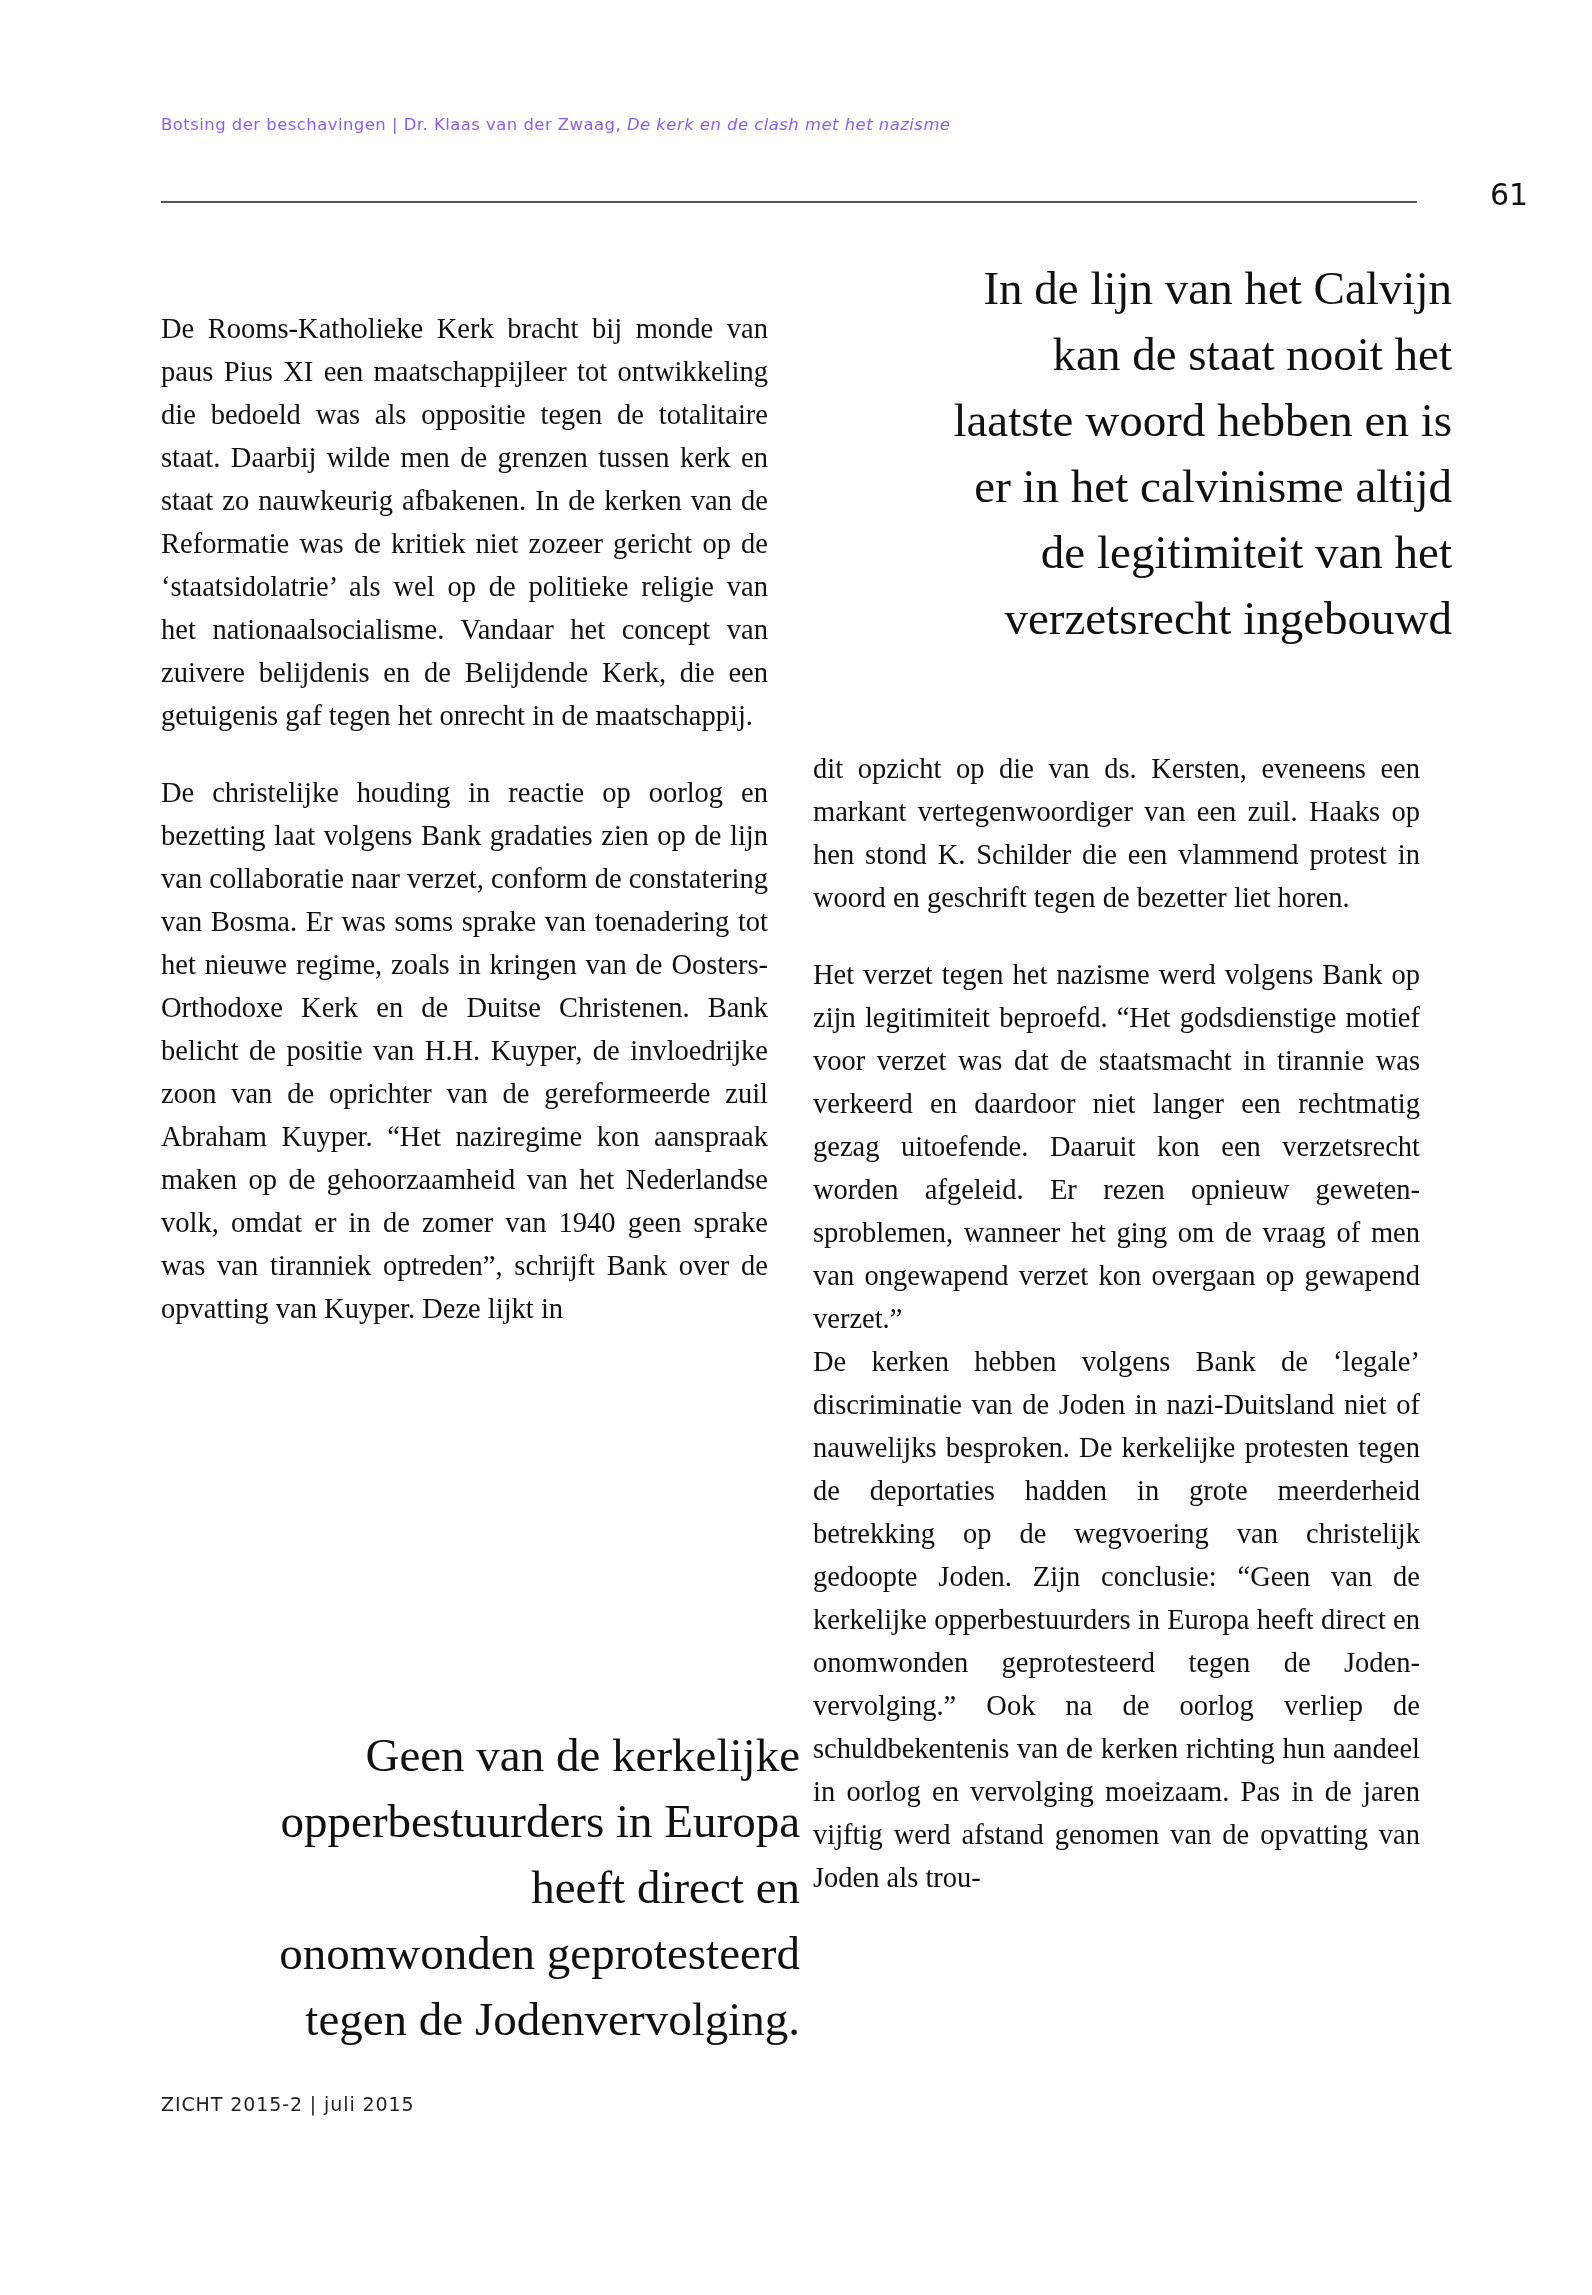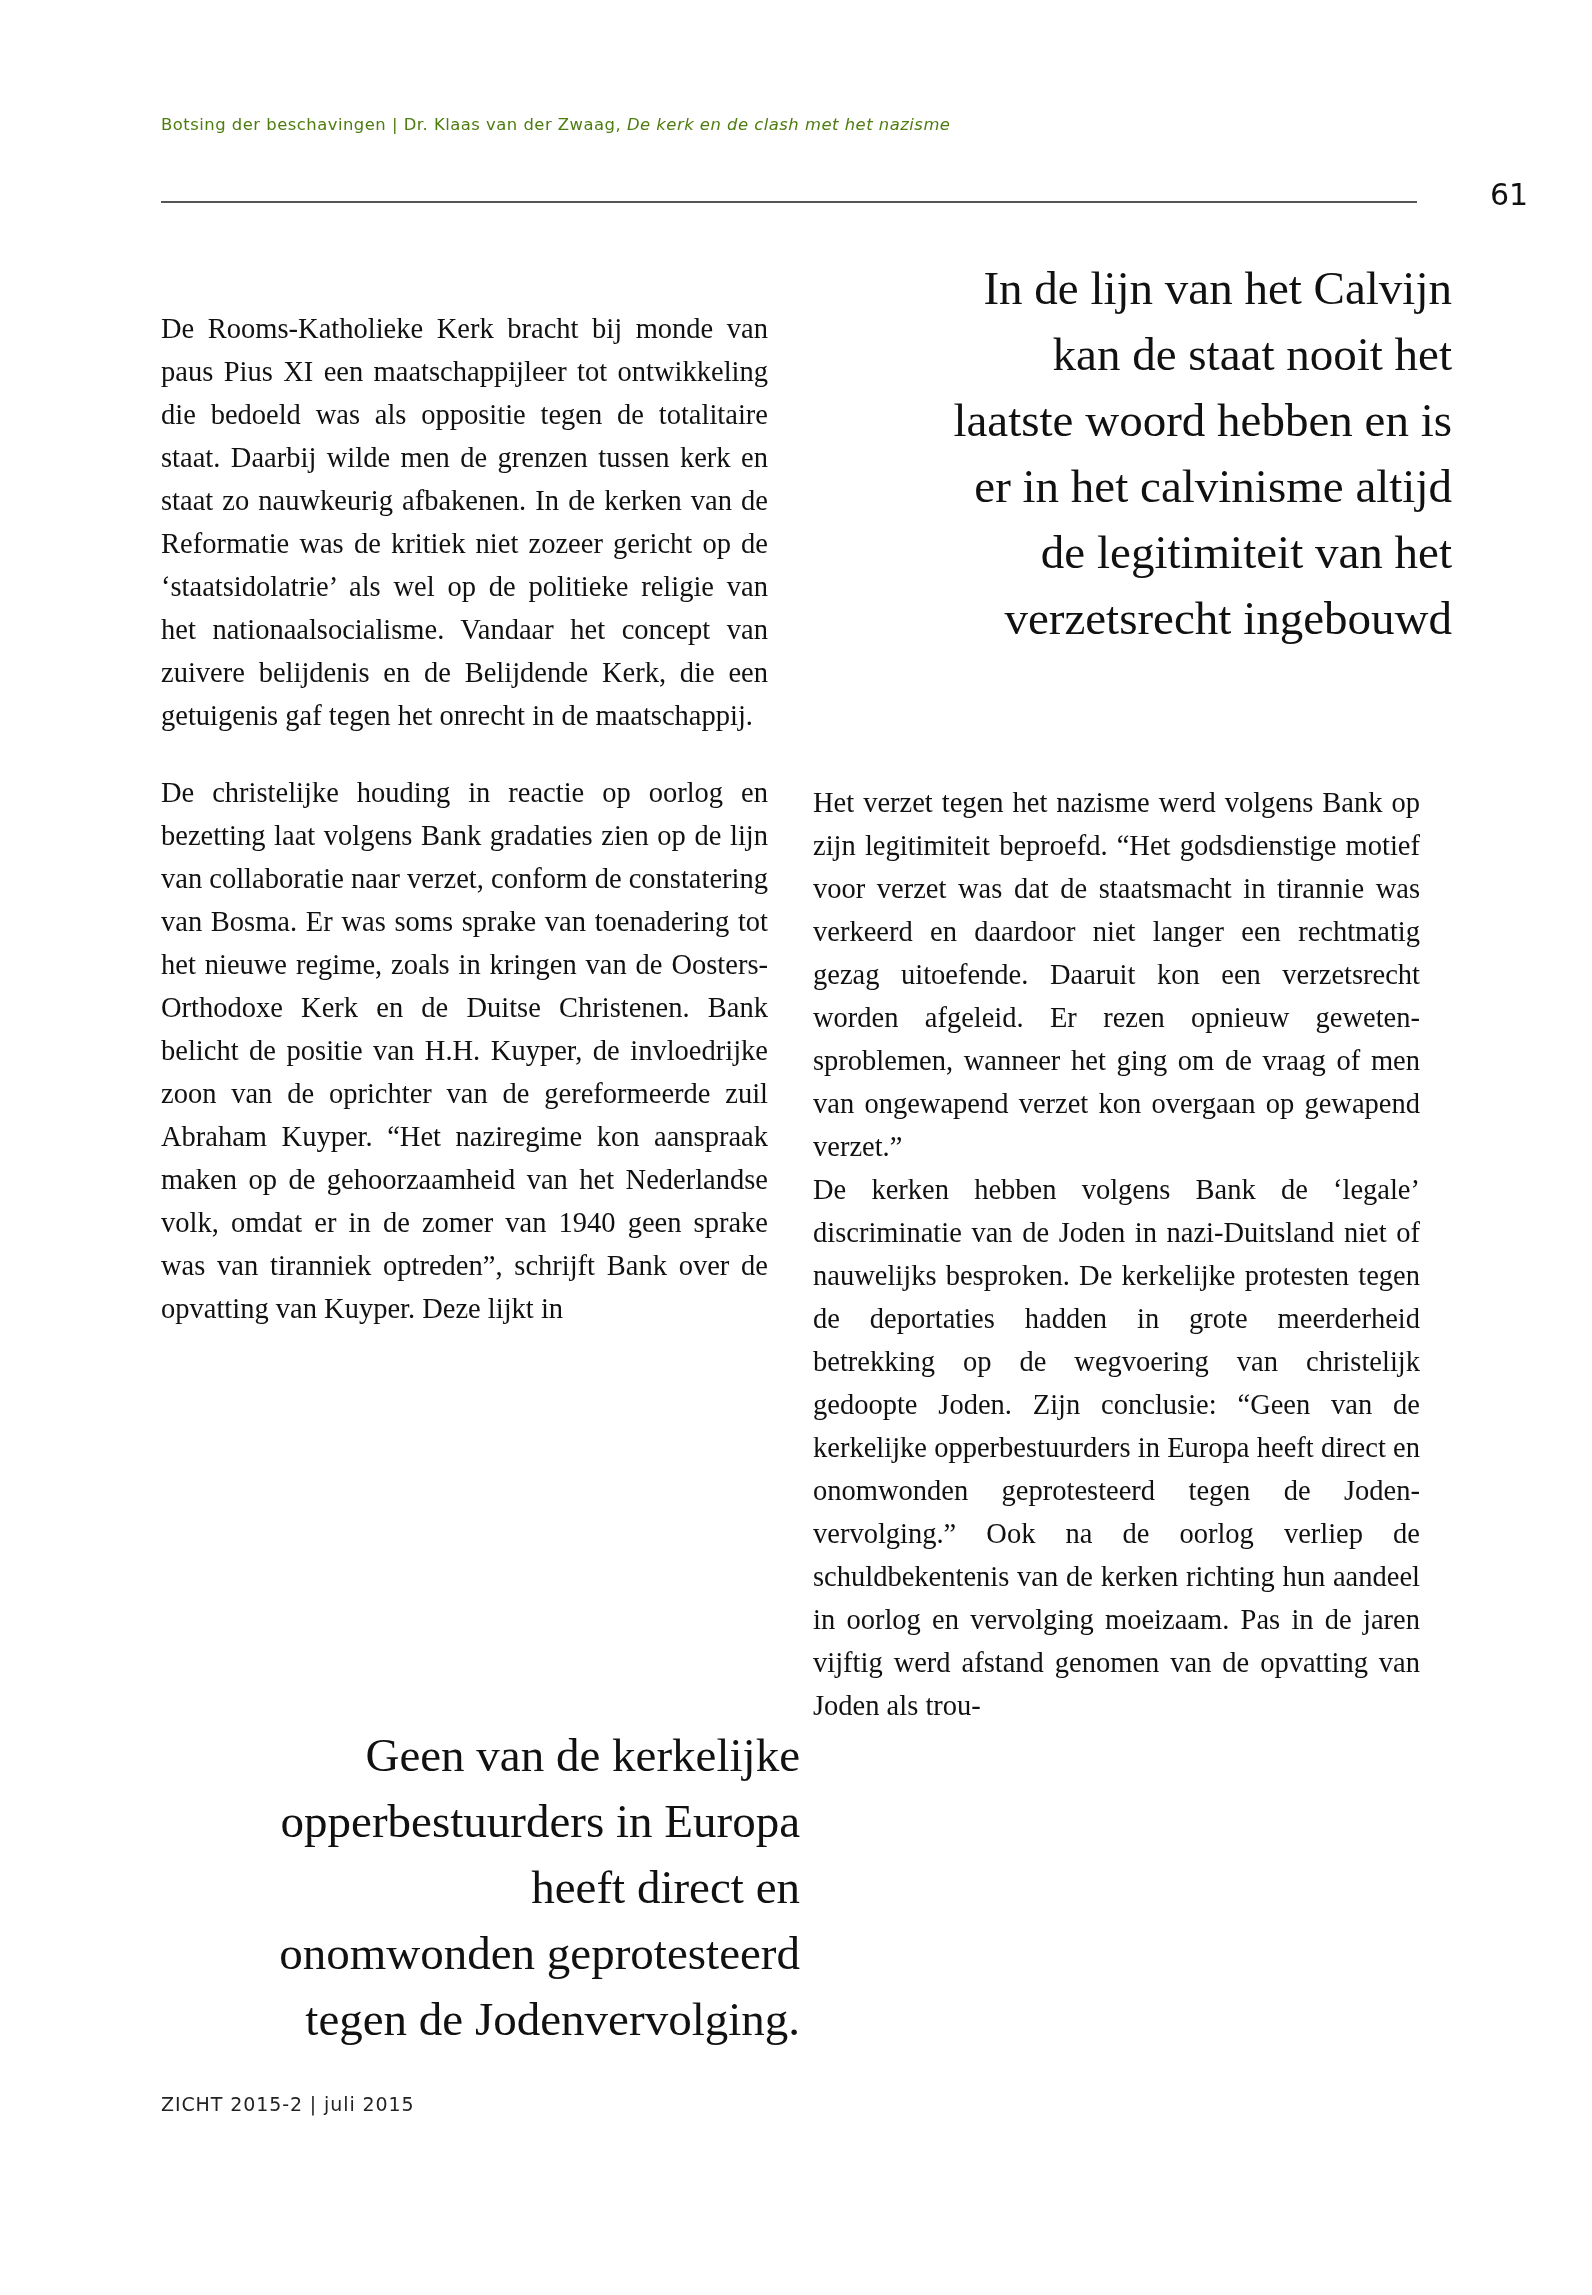--- a/index.html
+++ b/index.html
@@ -14,21 +14,21 @@
       overflow: hidden;
       color: #111111;
     }
     .running-head {
       position: absolute;
       left: 161px;
       top: 115px;
       font-family: "DejaVu Sans", sans-serif;
       font-size: 16.4px;
       letter-spacing: 0.5px;
-      color: #4d7c0f;
+      color: #8b5cf6;
       white-space: nowrap;
     }
     .running-head .italic { font-style: italic; }
     .rule {
       position: absolute;
       left: 161px;
       top: 201px;
       width: 1256px;
       height: 1.7px;
       background: #555555;
@@ -92,20 +92,21 @@
 </div>
 
 <div class="pullquote pq-right">In de lijn van het Calvijn
 kan de staat nooit het
 laatste woord hebben en is
 er in het calvinisme altijd
 de legitimiteit van het
 verzetsrecht ingebouwd</div>
 
 <div class="column col-right">
+  <p>dit opzicht op die van ds. Kersten, eveneens een markant vertegenwoordiger van een zuil. Haaks op hen stond K. Schilder die een vlammend protest in woord en geschrift te­gen de bezetter liet horen.</p>
   <p class="gap-before">Het verzet tegen het nazisme werd volgens Bank op zijn legitimiteit beproefd. “Het godsdienstige motief voor verzet was dat de staatsmacht in tirannie was verkeerd en daardoor niet langer een rechtmatig gezag uitoefende. Daaruit kon een verzetsrecht worden afgeleid. Er rezen opnieuw geweten­sproblemen, wanneer het ging om de vraag of men van ongewapend verzet kon overgaan op gewapend verzet.”</p>
   <p>De kerken hebben volgens Bank de ‘legale’ discriminatie van de Joden in nazi-Duitsland niet of nauwelijks besproken. De kerkelijke protesten tegen de deportaties hadden in grote meerderheid betrekking op de wegvoe­ring van christelijk gedoopte Joden. Zijn con­clusie: “Geen van de kerkelijke opperbe­stuurders in Europa heeft direct en onomwonden geprotesteerd tegen de Joden­vervolging.” Ook na de oorlog verliep de schuldbekentenis van de kerken richting hun aandeel in oorlog en vervolging moei­zaam. Pas in de jaren vijftig werd afstand ge­nomen van de opvatting van Joden als trou-</p>
 </div>
 
 <div class="pullquote pq-left">Geen van de kerkelijke
 opperbestuurders in Europa
 heeft direct en
 onomwonden geprotesteerd
 tegen de Jodenvervolging.</div>
 

